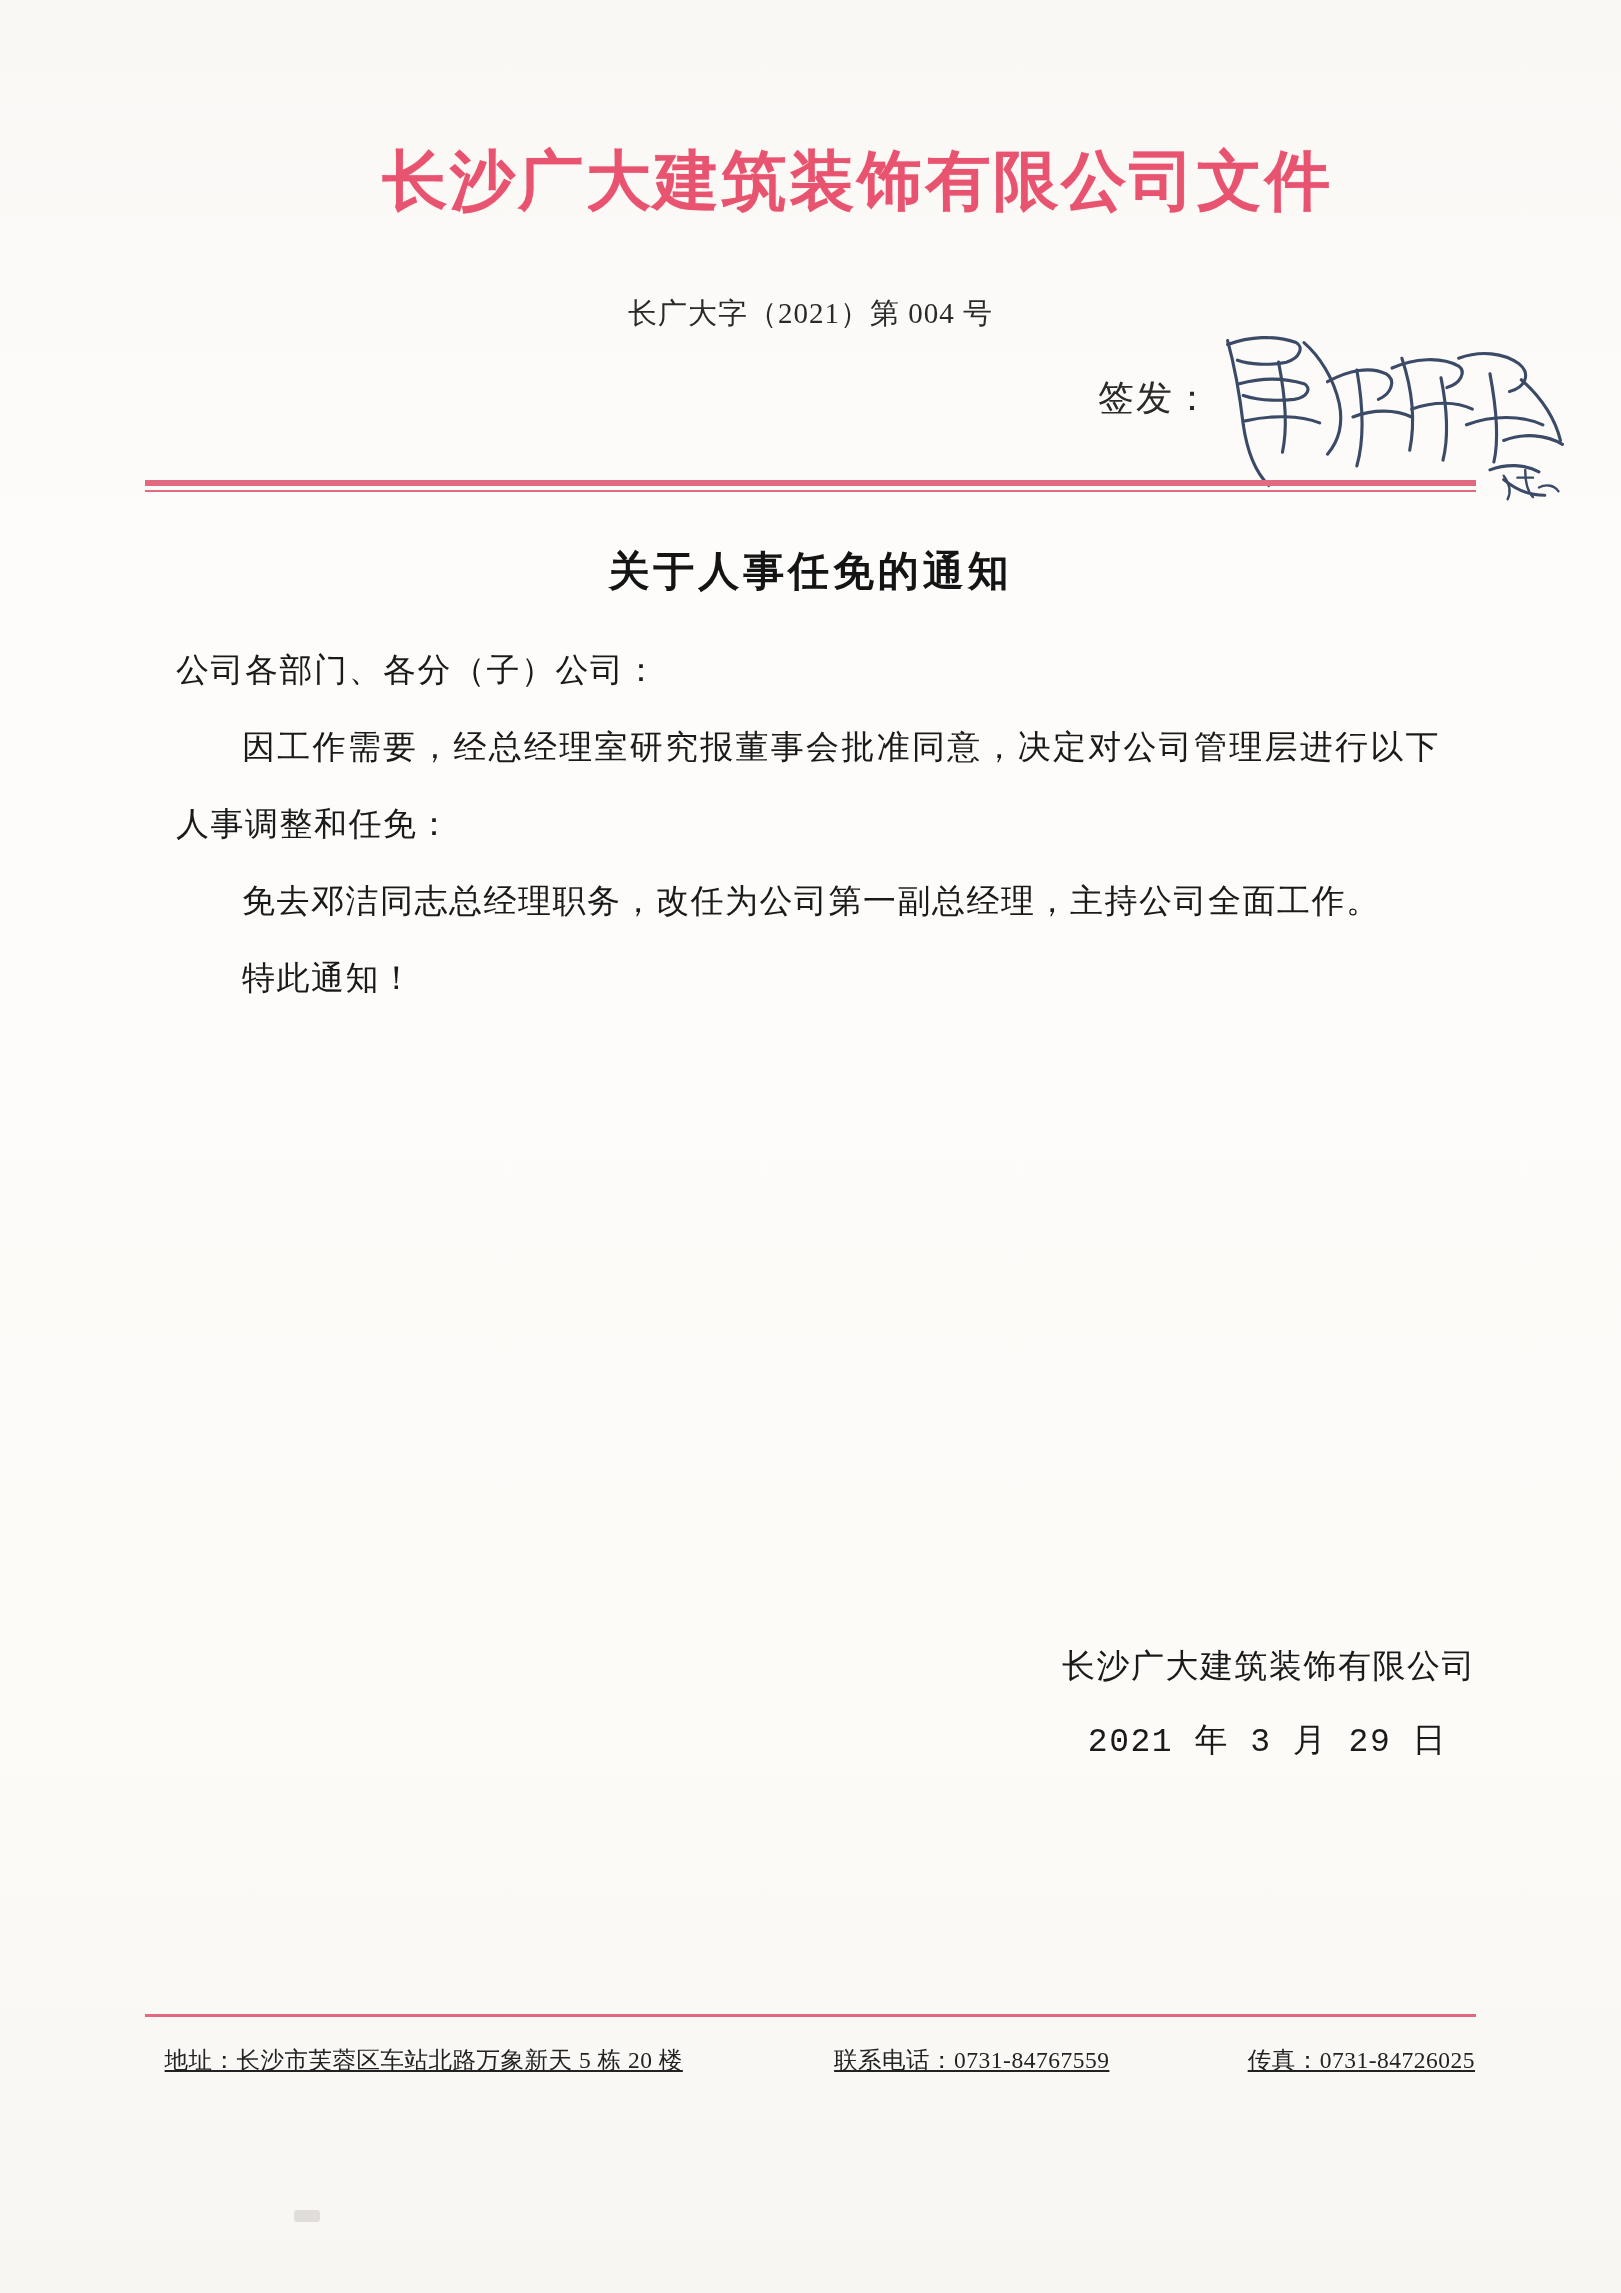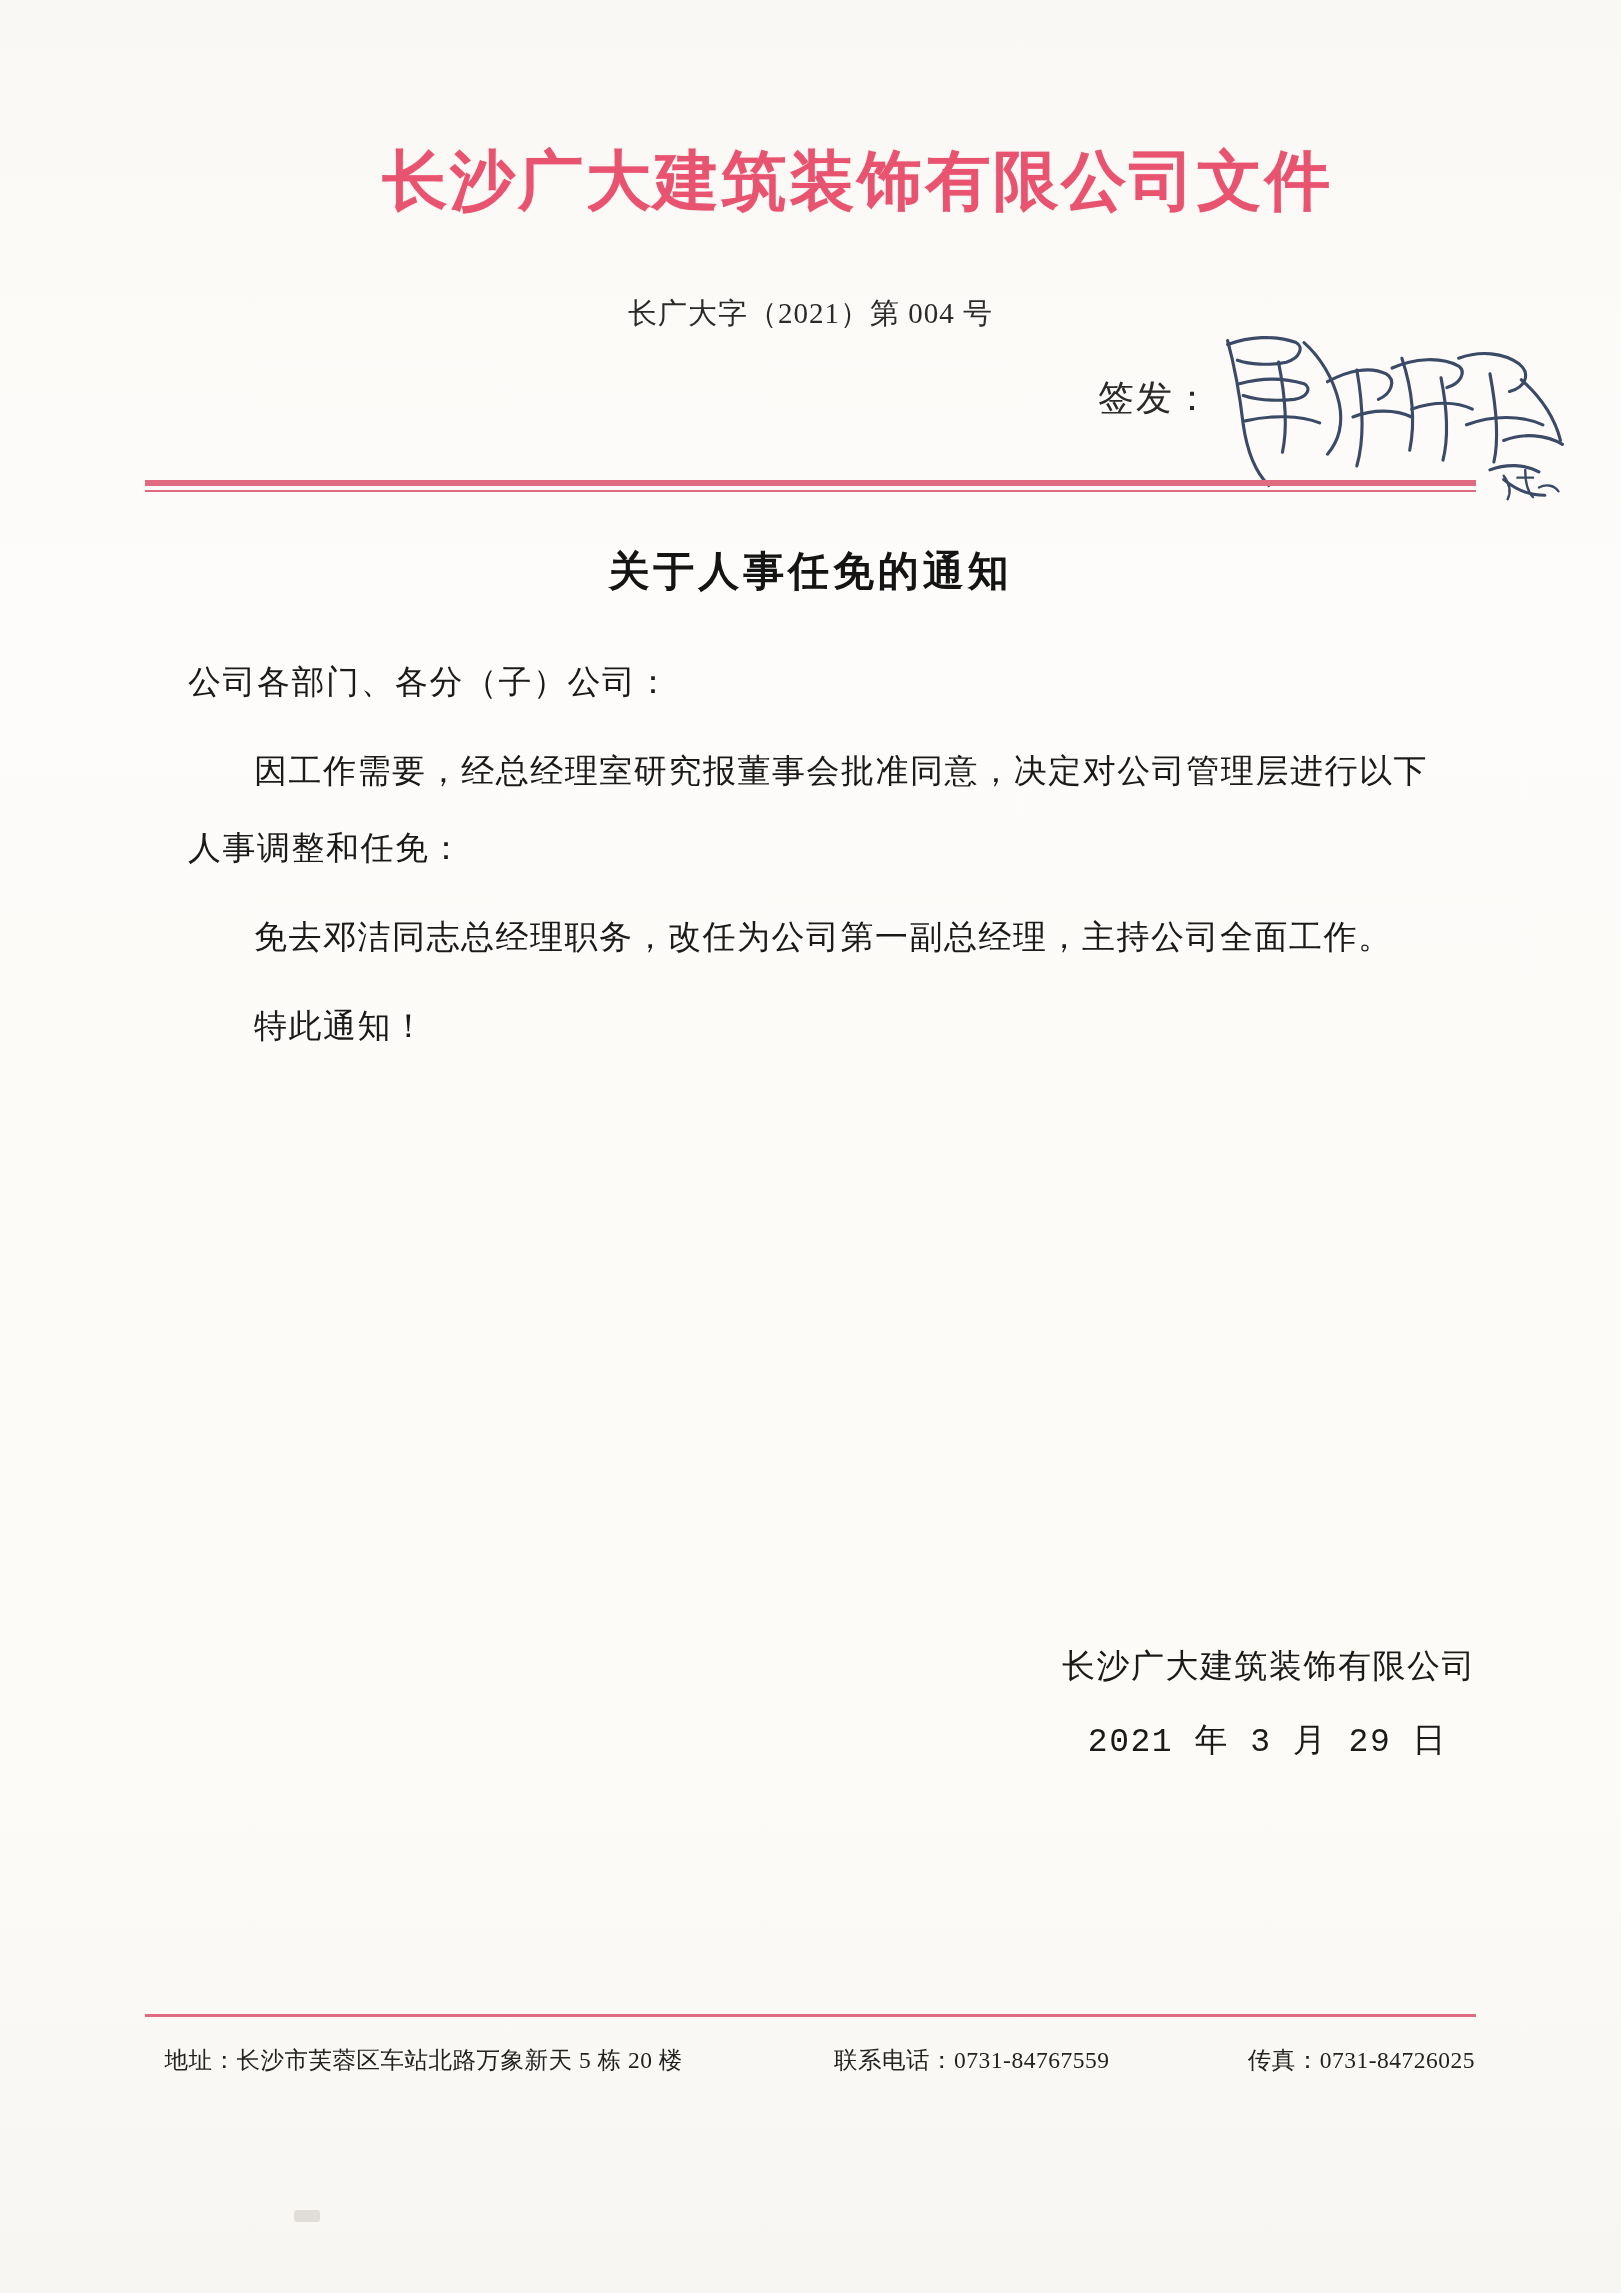--- a/index.html
+++ b/index.html
@@ -108,21 +108,21 @@
     position: absolute;
     top: 632px;
     left: 176px;
     width: 1264px;
     font-size: 33px;
     line-height: 77px;
     color: #1a1a1a;
     letter-spacing: 1.5px;
   }
   .body p {
-    margin: 12px;
+    margin: 0;
     text-align: justify;
     text-justify: inter-ideograph;
   }
   .indent { text-indent: 2em; }
 
   .sign-block {
     position: absolute;
     top: 1632px;
     left: 0;
     width: 1476px;
@@ -150,20 +150,21 @@
     position: absolute;
     top: 2044px;
     left: 145px;
     width: 1341px;
     font-size: 23.5px;
     letter-spacing: 0.5px;
     color: #222;
     display: flex;
     justify-content: space-between;
     align-items: baseline;
+    text-decoration: underline;
   }
   .footer .addr { margin-left: 19.6px; }
   .footer .tel { margin-left: 13px; }
   .footer .fax { margin-right: 11px; }
 
   .scan-smudge {
     position: absolute;
     left: 294px;
     top: 2210px;
     width: 25.5px;

